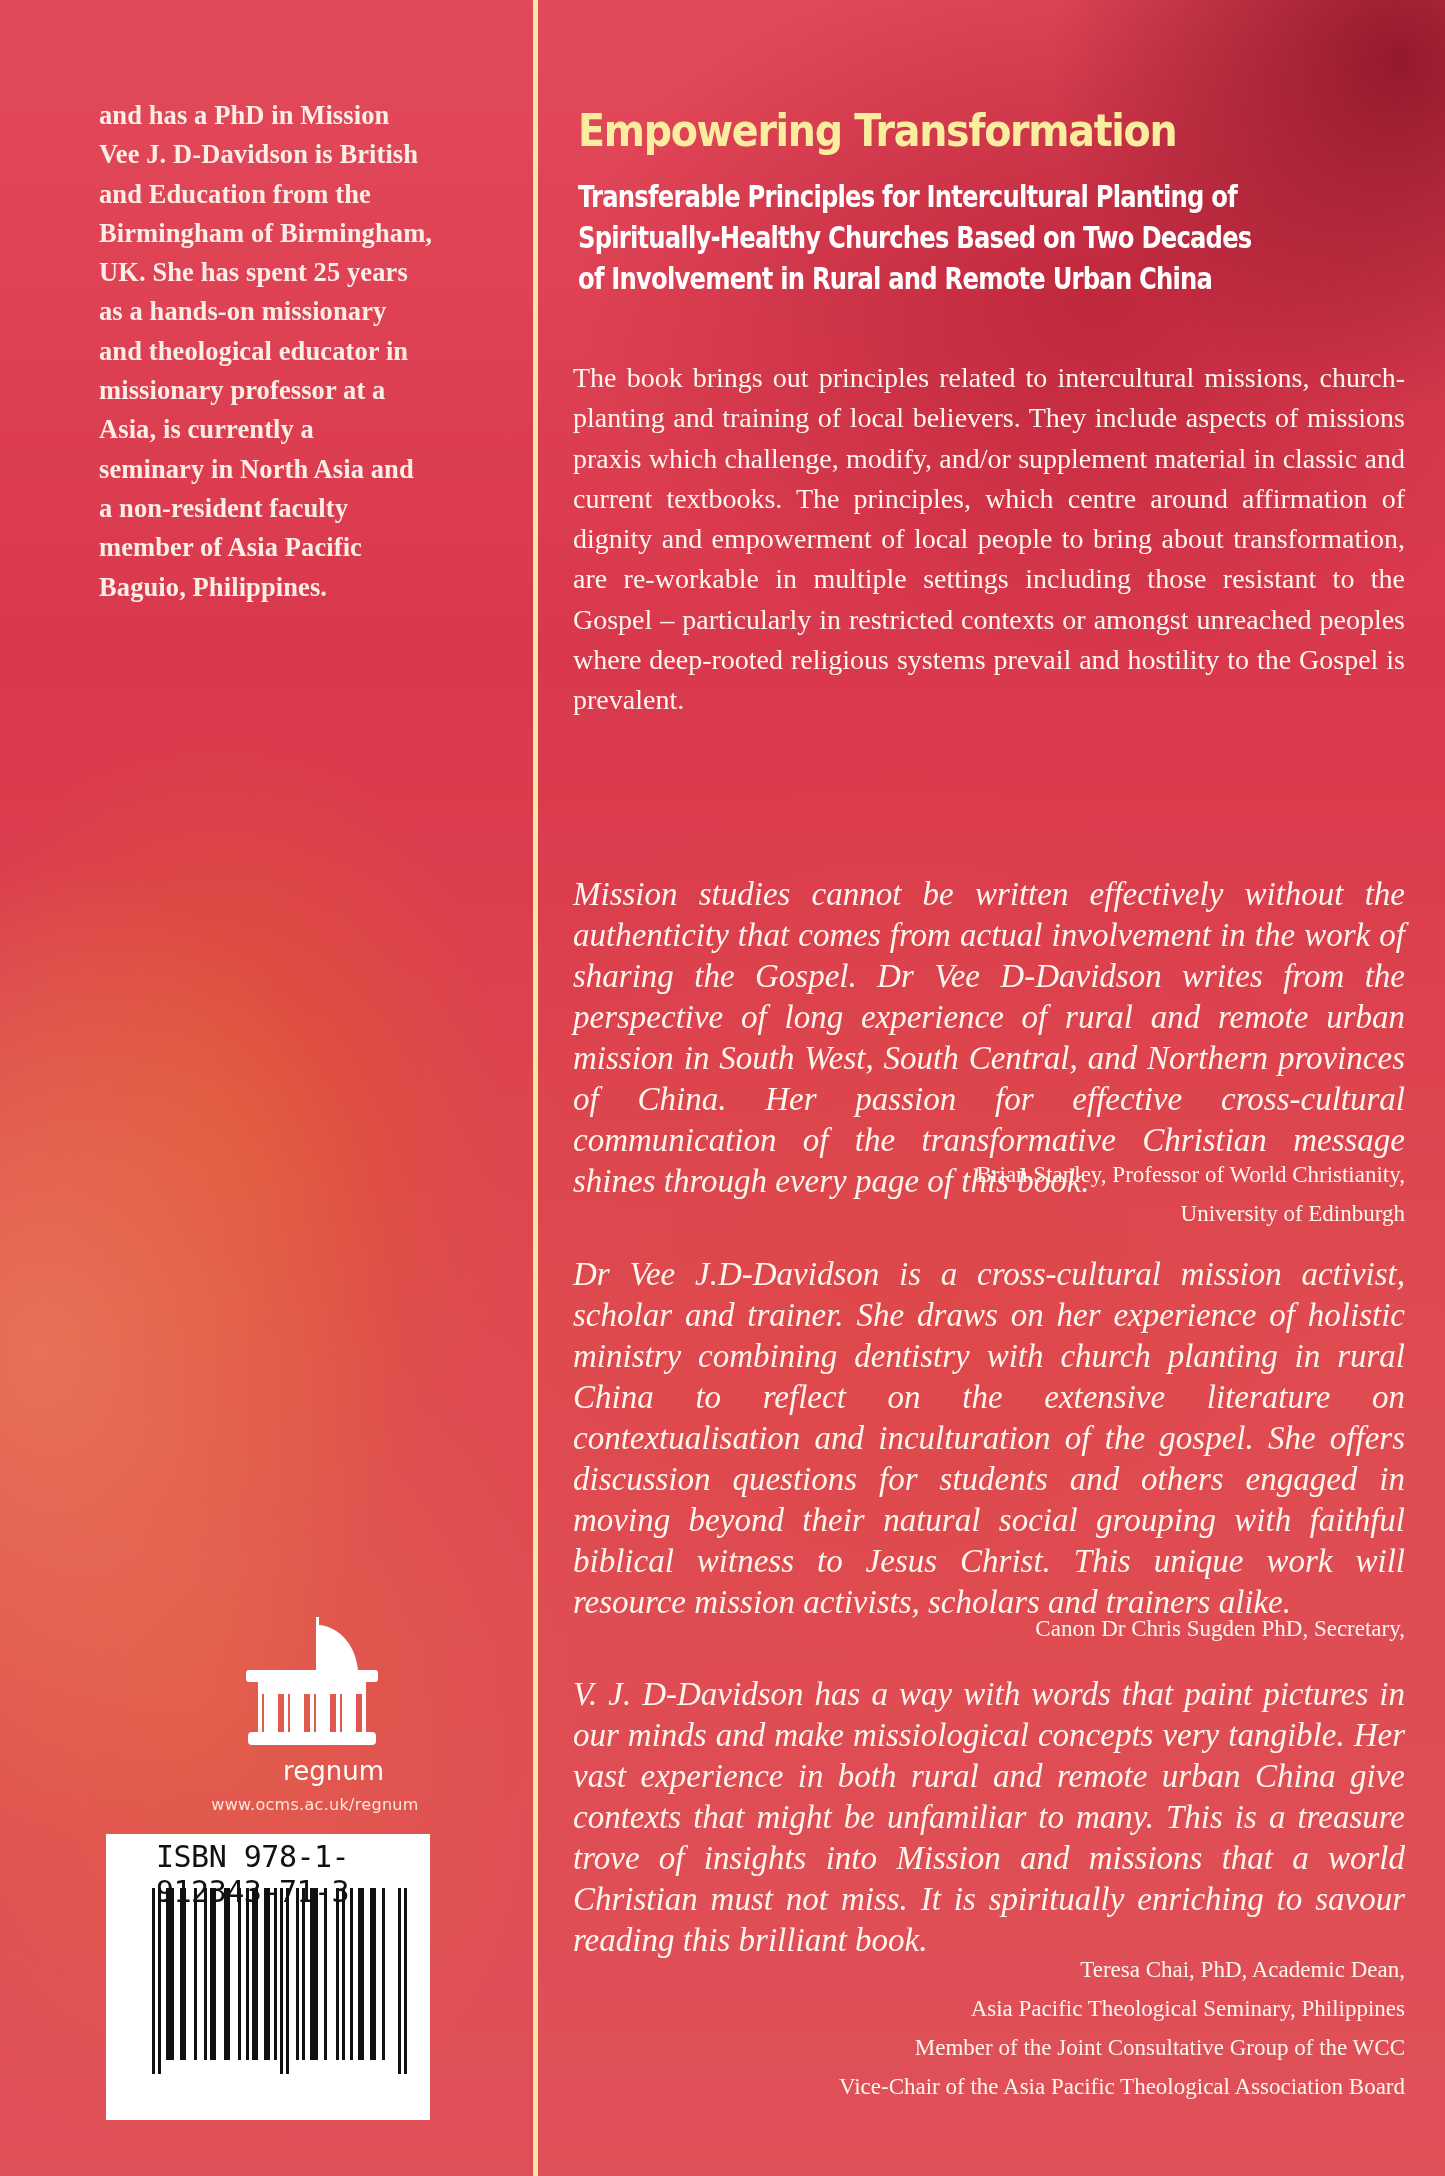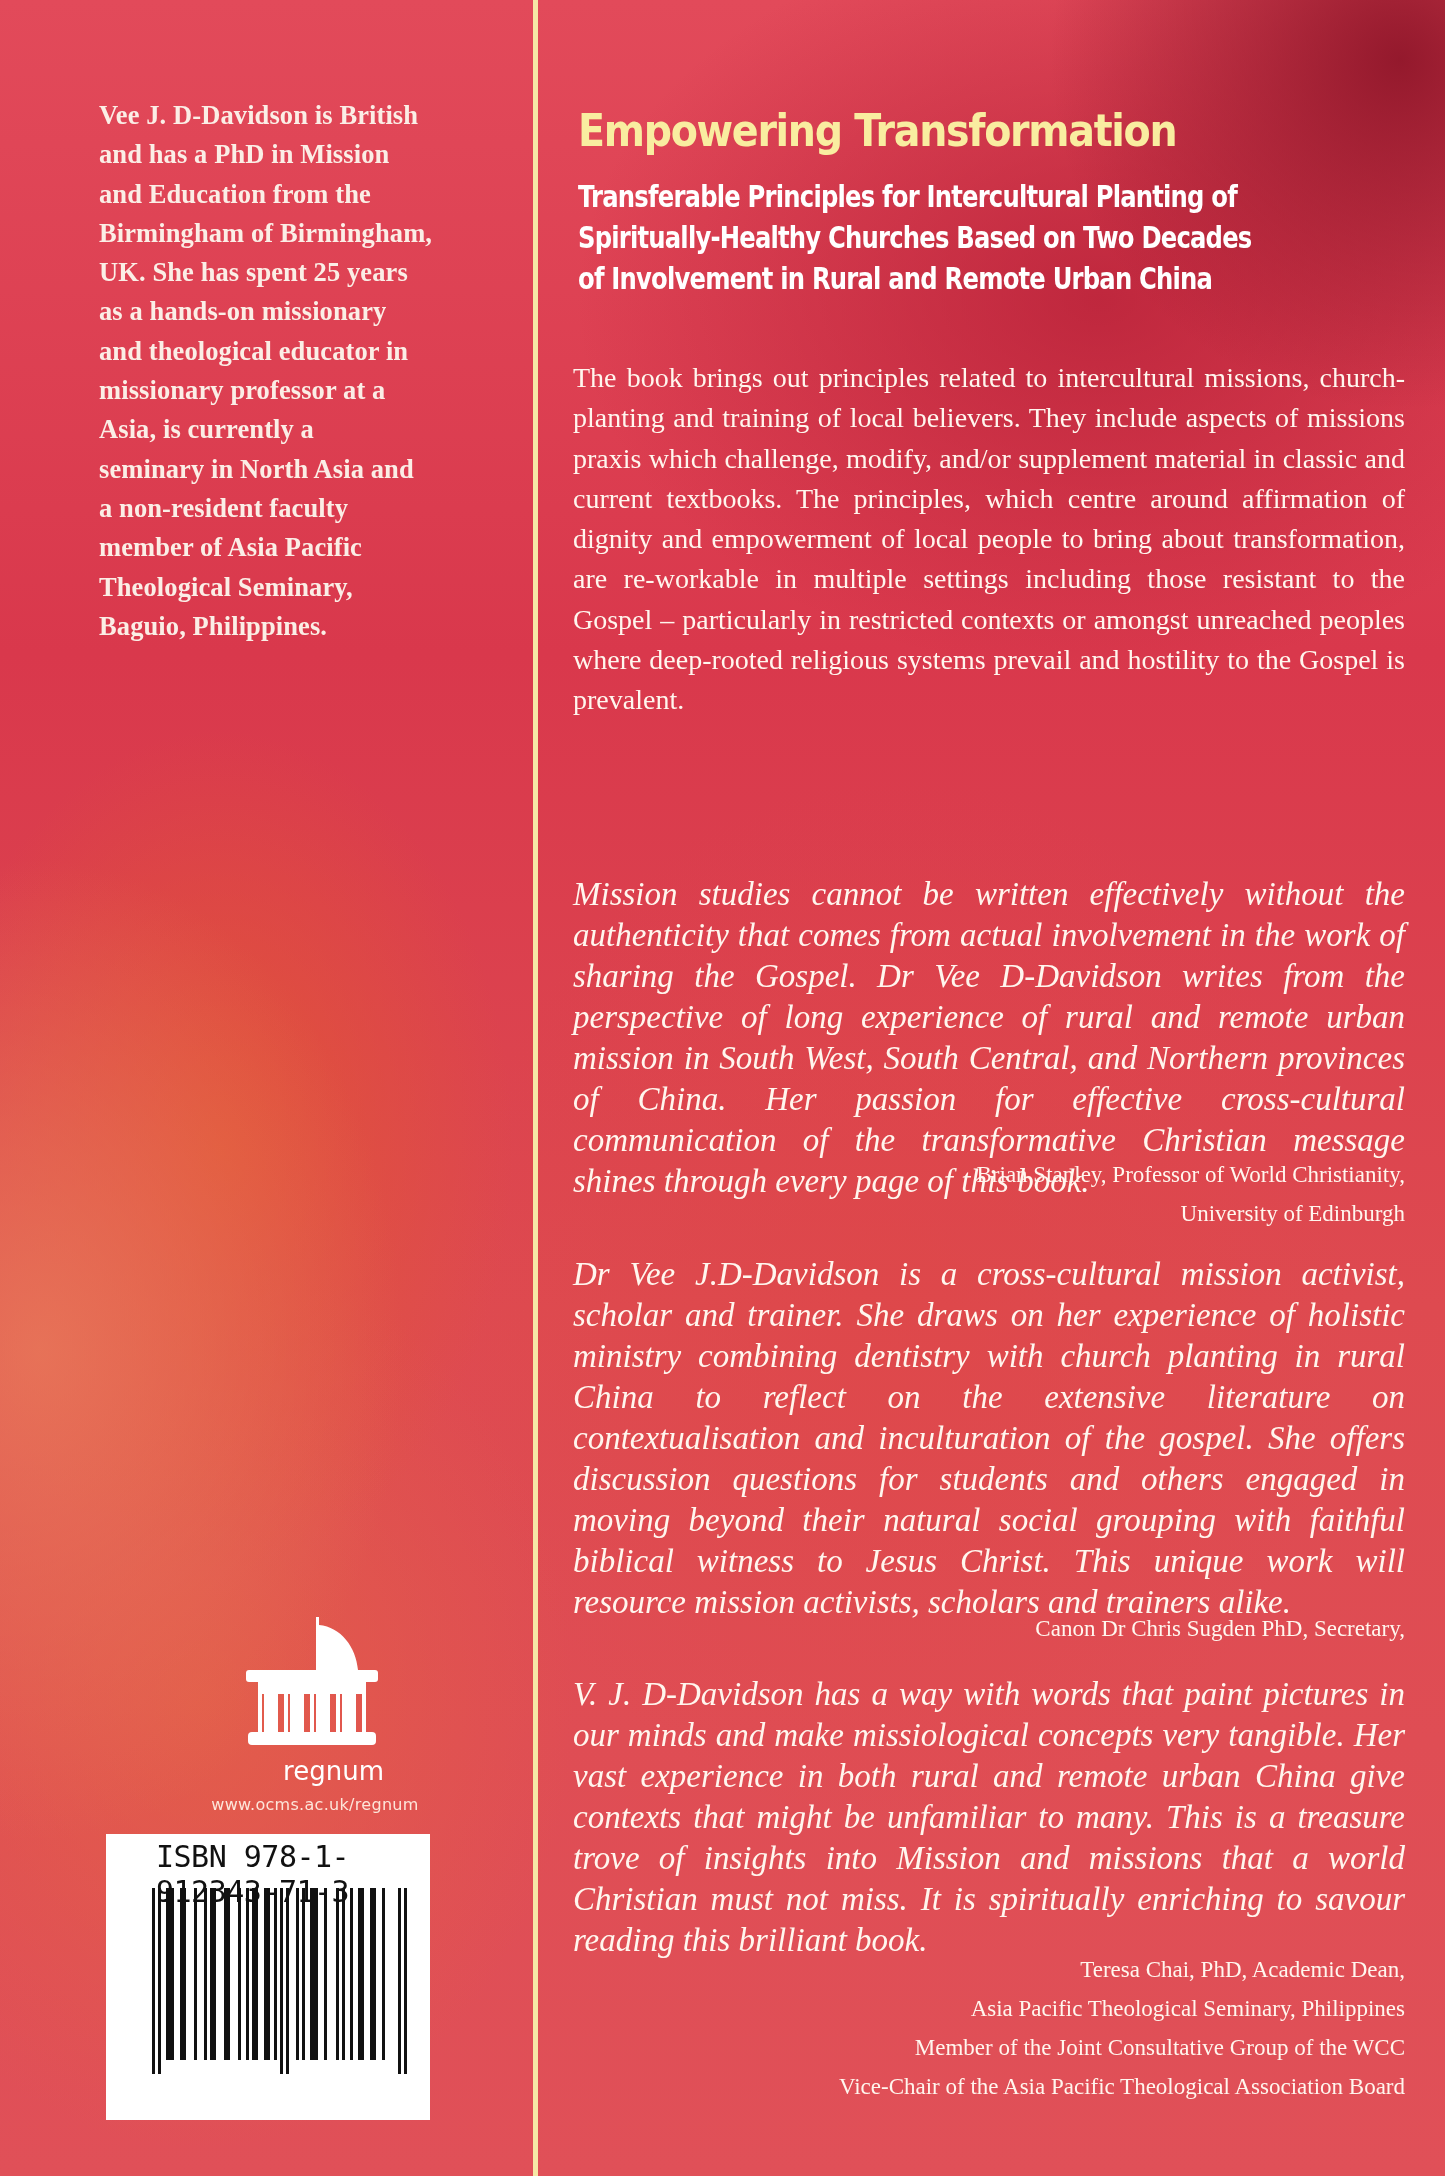--- a/index.html
+++ b/index.html
@@ -96,33 +96,32 @@
   .q3 { top: 1674px; }
   .a3 { top: 1950px; }
 </style>
 </head>
 <body>
 
 <div class="bg"></div>
 <div class="spine-line"></div>
 
 <div class="bio">
+  <div>and has a PhD in Mission</div>
   <div>Vee J. D-Davidson is British</div>
-  <div>and has a PhD in Mission</div>
   <div>and Education from the</div>
   <div>Birmingham of Birmingham,</div>
   <div>UK. She has spent 25 years</div>
   <div>as a hands-on missionary</div>
   <div>and theological educator in</div>
   <div>missionary professor at a</div>
   <div>Asia, is currently a</div>
   <div>seminary in North Asia and</div>
   <div>a non-resident faculty</div>
   <div>member of Asia Pacific</div>
-  <div>Theological Seminary,</div>
   <div>Baguio, Philippines.</div>
 </div>
 
 <svg class="logo" viewBox="0 0 132 148">
   <path d="M70 0 L73 0 L73 8 C95 10 110 30 112 53 L70 53 Z" fill="#ffffff"></path>
   <rect x="0" y="53" width="132" height="12" rx="3" fill="#ffffff"></rect>
   <rect x="12" y="65" width="108" height="12" fill="#ffffff"></rect>
   <rect x="18" y="77" width="14" height="38" fill="#ffffff"></rect>
   <rect x="44" y="77" width="14" height="38" fill="#ffffff"></rect>
   <rect x="70" y="77" width="14" height="38" fill="#ffffff"></rect>

